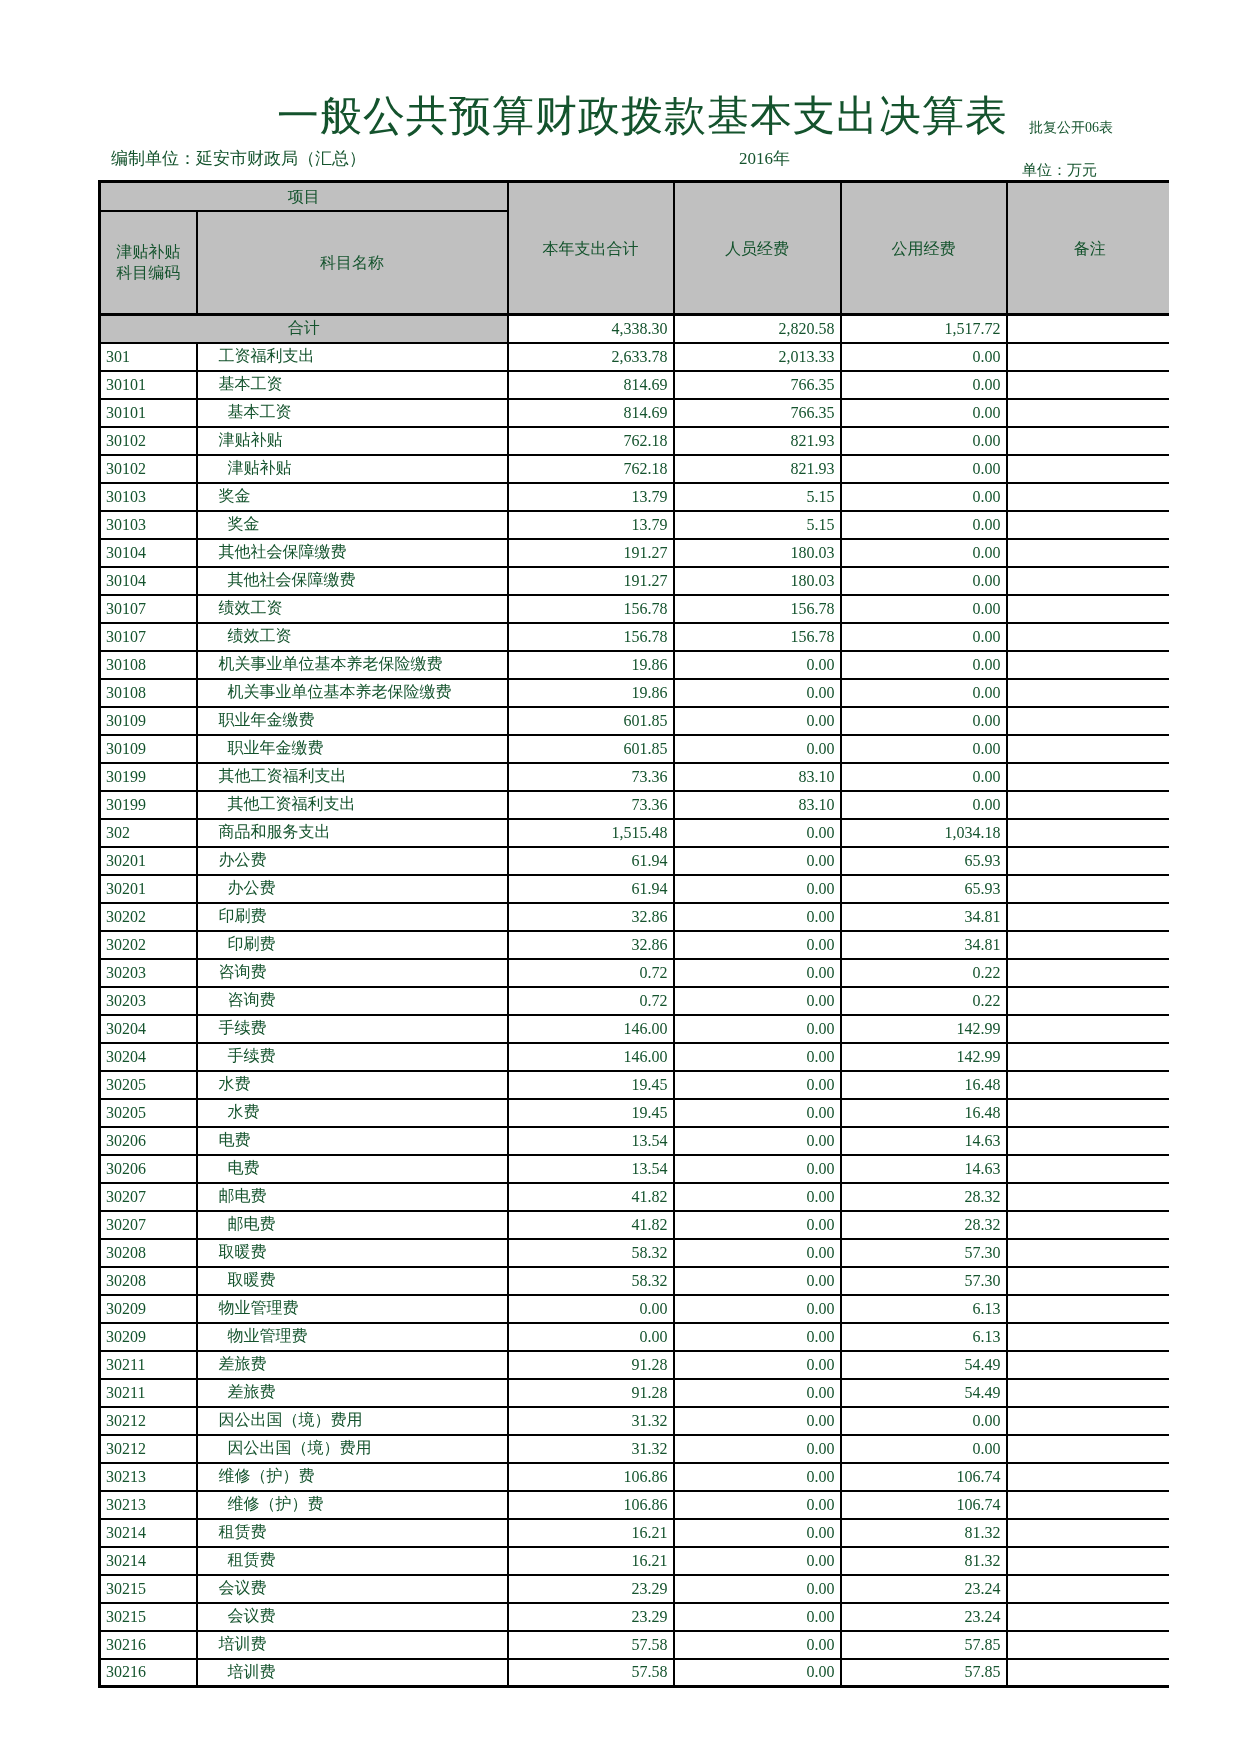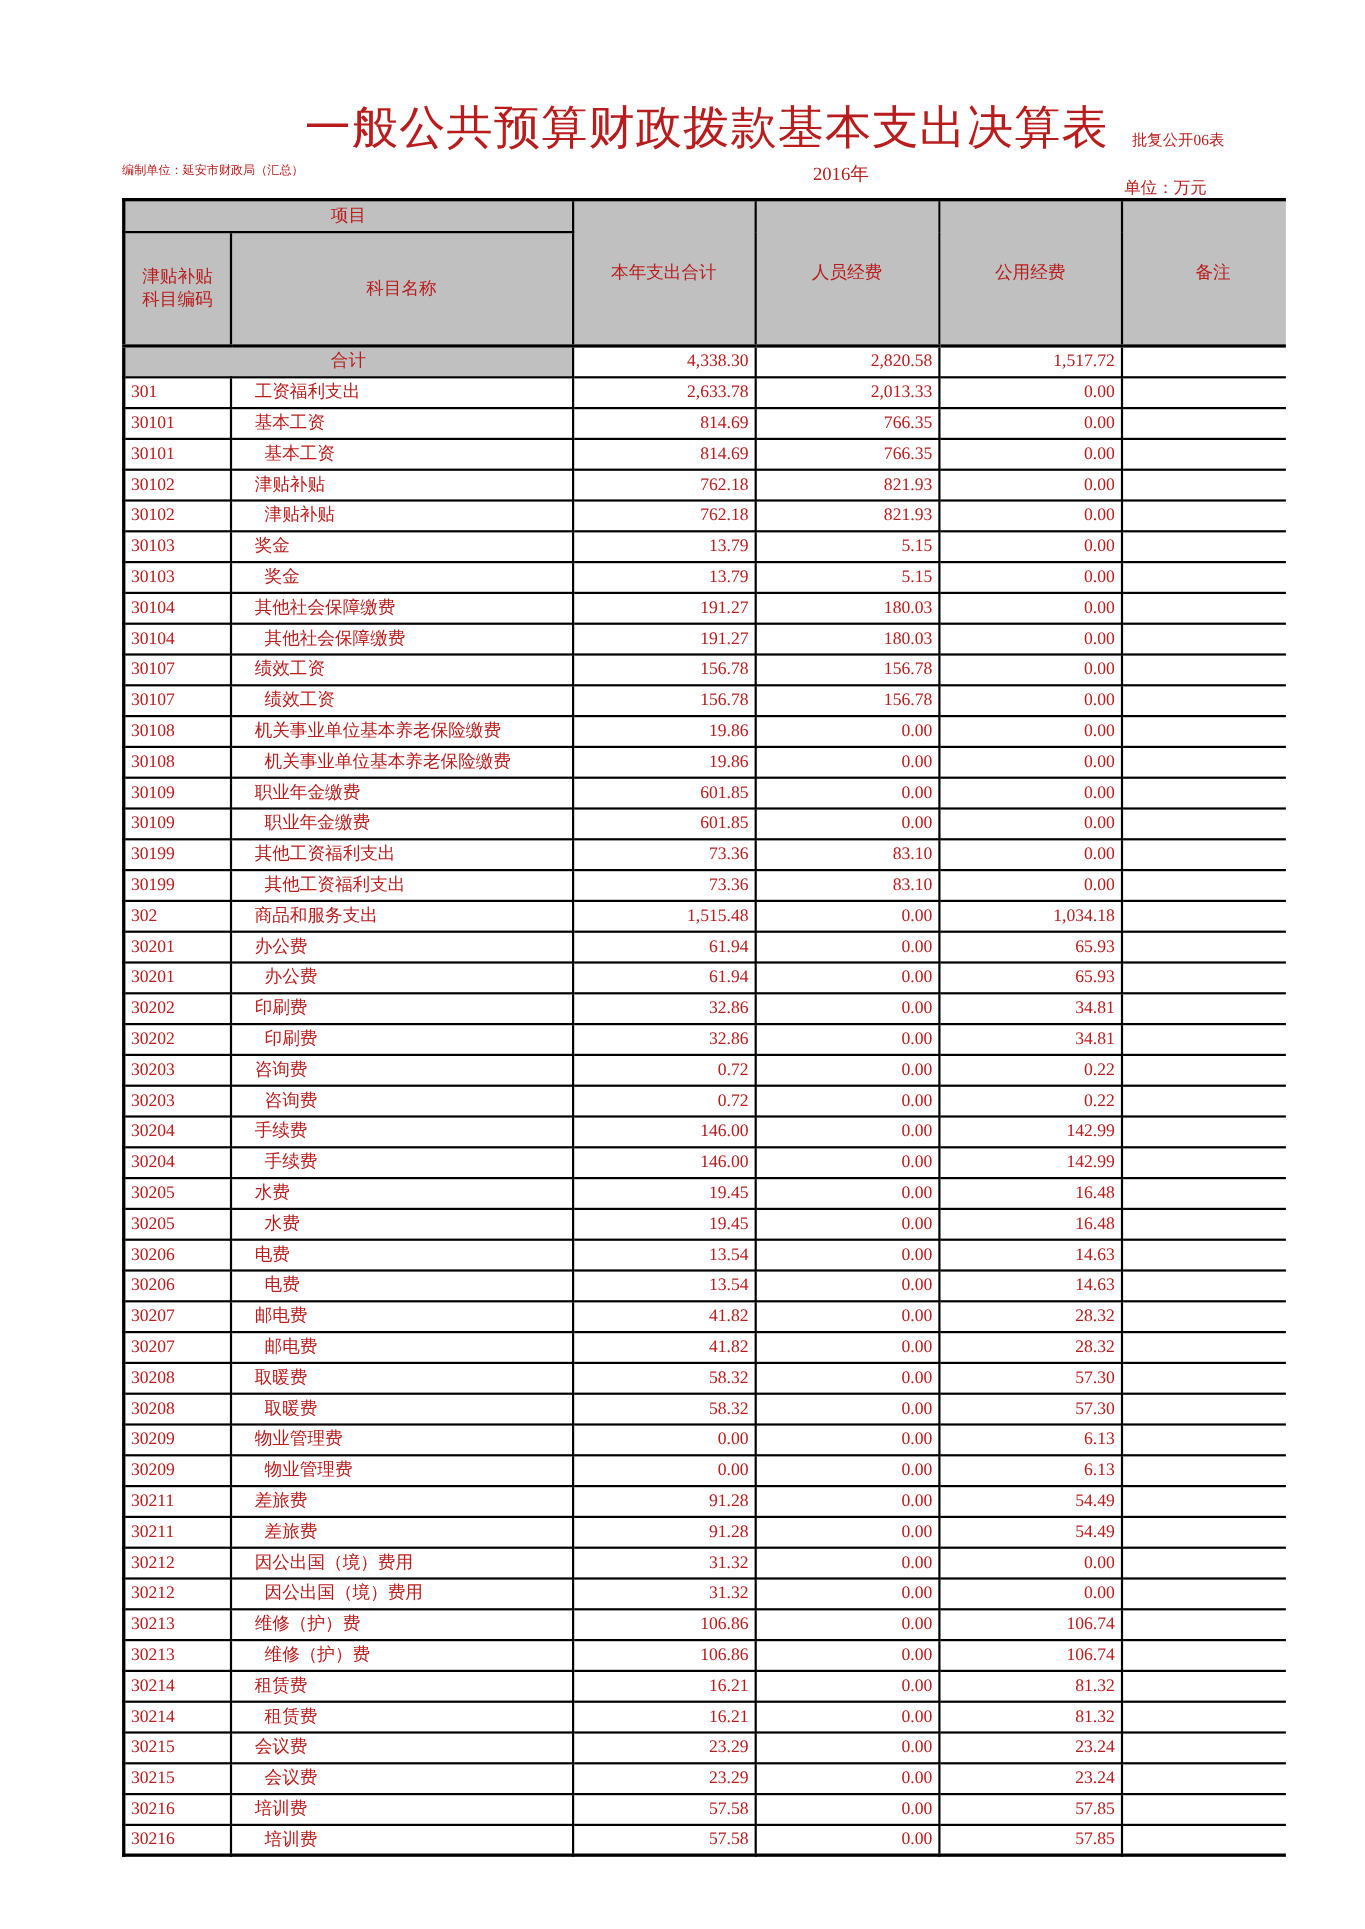--- a/index.html
+++ b/index.html
@@ -1,34 +1,34 @@
 <!DOCTYPE html>
 <html><head>
 <meta charset="utf-8">
 <style>
   html,body{margin:0;padding:0;background:#ffffff;}
   .page{
     position:relative;
     width:1169px;height:1754px;
-    background:#ffffff;color:#b91c1c;
+    background:#ffffff;color:#14532d;
     font-family:"Liberation Serif","DejaVu Serif",serif;
     overflow:hidden;
   }
   .title{
     position:absolute;top:88px;left:22px;width:1241px;
     text-align:center;font-size:42px;letter-spacing:1px;font-weight:400;
     white-space:nowrap;
   }
   .doc-label{position:absolute;top:119px;right:56px;font-size:14px;}
-  .meta-prepared{position:absolute;top:147px;left:111px;font-size:11px;}
+  .meta-prepared{position:absolute;top:147px;left:111px;font-size:17px;}
   .meta-year{position:absolute;top:147px;left:739px;font-size:17px;}
   .meta-unit{position:absolute;top:149px;right:72px;font-size:15px;margin-top:12px;}
 
   table.budget{
-    position:absolute;top:180px;left:111px;
+    position:absolute;top:180px;left:98px;
     width:1074px;table-layout:fixed;border-collapse:collapse;
     border:3px solid #000;
   }
   .budget th,.budget td{
     border:2px solid #000;
     font-size:16px;font-weight:400;
     padding:0;overflow:hidden;white-space:nowrap;
     vertical-align:middle;
   }
   .budget thead th{background:#c0c0c0;text-align:center;line-height:21px;}

